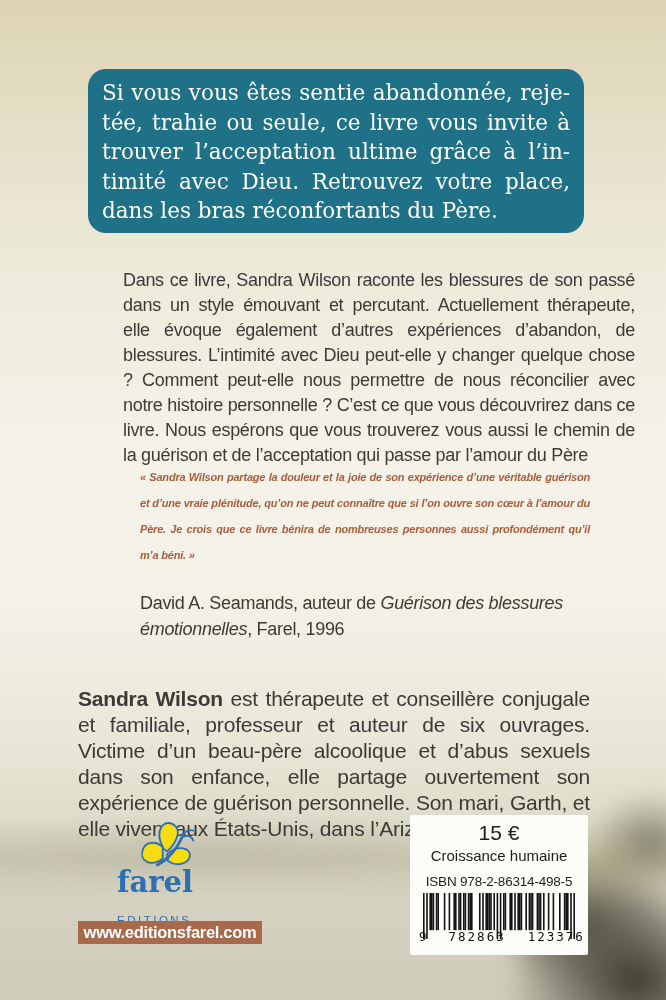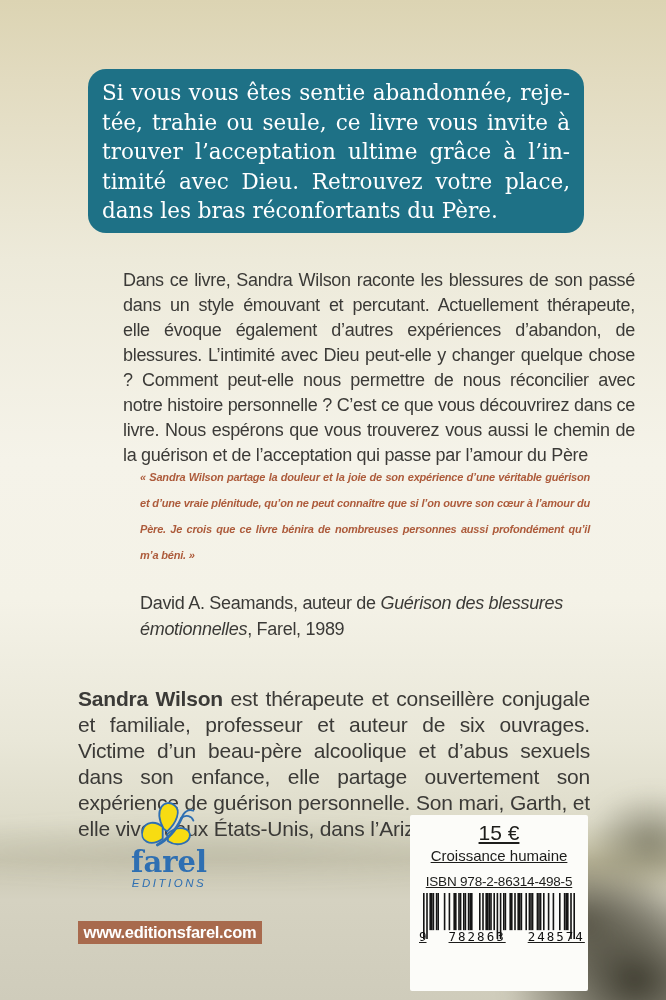--- a/index.html
+++ b/index.html
@@ -75,53 +75,51 @@
 
   .bio{
     left:78px;top:686px;width:512px;
     color:#3b3a37;
     font-size:21px;line-height:26px;letter-spacing:-0.2px;
     text-align:justify;
   }
   .bio .author{font-weight:bold;}
 
   
-  .logo{left:117px;top:798px;width:104px;text-align:center;}
+  .logo{left:117px;top:818px;width:104px;}
   .logo svg{display:block;margin:0 auto;width:66px;height:56px;}
   .logo .wordmark{
     display:block;margin-top:-6px;
     font-family:"DejaVu Serif",serif;
     font-weight:bold;
     font-size:29px;line-height:28px;
     color:#2e6fb2;
   }
   .logo .subtitle{
-    display:block;margin-top:1px;
-    font-style:italic;
+    display:block;margin-top:18px;
     font-size:11.5px;letter-spacing:2.5px;
     color:#2e6fb2;
   }
   .website-bar{
     left:78px;top:921px;width:184px;height:23px;
     background:#a86a4d;
     color:#fff;font-weight:bold;
     font-size:16.5px;line-height:23px;letter-spacing:-0.3px;
     text-align:center;
   }
 
   
   .price-box{
-    left:410px;top:815px;width:178px;height:176px;
+    left:410px;top:815px;width:178px;height:140px;
     box-sizing:border-box;
     background:#fcfcf9;
     border-radius:2px;
     color:#1d1d1b;
     text-align:center;
     padding-top:6px;
-    text-decoration:underline;
   }
   .price-box .price{font-size:21px;line-height:24px;}
   .price-box .category{font-size:15px;line-height:15.5px;margin-top:3px;}
   .price-box .isbn{font-size:13.5px;line-height:16px;margin-top:10px;letter-spacing:-0.2px;}
   .barcode{position:relative;width:152px;margin:3px auto 0;}
   .barcode svg{display:block;width:152px;height:46px;}
   .barcode .digits{
     display:flex;
     margin-top:-8px;
     font-family:"DejaVu Sans Mono",monospace;
@@ -142,21 +140,21 @@
 
   <div class="layer synopsis">
     <span>Dans ce livre, Sandra Wilson raconte les blessures de son passé dans un style émouvant et percutant. Actuellement thérapeute, elle évoque également d’autres expériences d’abandon, de blessures. L’intimité avec Dieu peut-elle y changer quelque chose ? Comment peut-elle nous permettre de nous réconcilier avec notre histoire personnelle ? C’est ce que vous découvrirez dans ce livre. Nous espérons que vous trouverez vous aussi le chemin de la guérison et de l’acceptation qui passe par l’amour du Père</span>
   </div>
 
   <div class="layer quote">
     <span>« Sandra Wilson partage la douleur et la joie de son expé­rience d’une véritable guérison et d’une vraie plénitude, qu’on ne peut connaître que si l’on ouvre son cœur à l’amour du Père. Je crois que ce livre bénira de nombreuses personnes aussi profondément qu’il m’a béni. »</span>
   </div>
 
   <div class="layer attribution">
-    <span>David A. Seamands, auteur de </span><span class="work">Guérison des blessures émo­tionnelles</span><span>, Farel, 1989</span>
+    <span>David A. Seamands, auteur de </span><span class="work">Guérison des blessures émo­tionnelles</span><span>, Farel, 1996</span>
   </div>
 
   <div class="layer bio">
     <span class="author">Sandra Wilson</span><span> est thérapeute et conseillère conjugale et familiale, professeur et auteur de six ouvrages. Victime d’un beau-père alcoolique et d’abus sexuels dans son enfance, elle partage ouvertement son expérience de guérison personnelle. Son mari, Garth, et elle vivent aux États-Unis, dans l’Arizona.</span>
   </div>
 
   <div class="layer logo">
     <svg viewBox="0 0 72 62" aria-hidden="true">
       <path d="M29,45 C15,55 3,47 7,35 C10,26 21,25 29,32 Z" fill="#f7dc12" stroke="#2e6fb2" stroke-width="2"></path>
       <path d="M30,34 C18,12 32,0 42,8 C50,14 44,28 34,37 Z" fill="#f7dc12" stroke="#2e6fb2" stroke-width="2"></path>
@@ -229,18 +227,18 @@
           <rect x="89.474" y="0" width="1.053" height="42" fill="#141414"></rect>
           <rect x="92.632" y="0" width="1.053" height="42" fill="#141414"></rect>
           <rect x="93.684" y="0" width="1.053" height="42" fill="#141414"></rect>
           <rect x="94.737" y="0" width="1.053" height="42" fill="#141414"></rect>
           <rect x="96.842" y="0" width="1.053" height="52" fill="#141414"></rect>
           <rect x="98.947" y="0" width="1.053" height="52" fill="#141414"></rect>
         </svg>
       <div class="digits">
         <span class="d9">9</span>
         <span class="grp">782863</span>
-        <span class="grp">248574</span>
+        <span class="grp">123376</span>
       </div>
     </div>
   </div>
 
 </div>
 
 </body></html>

